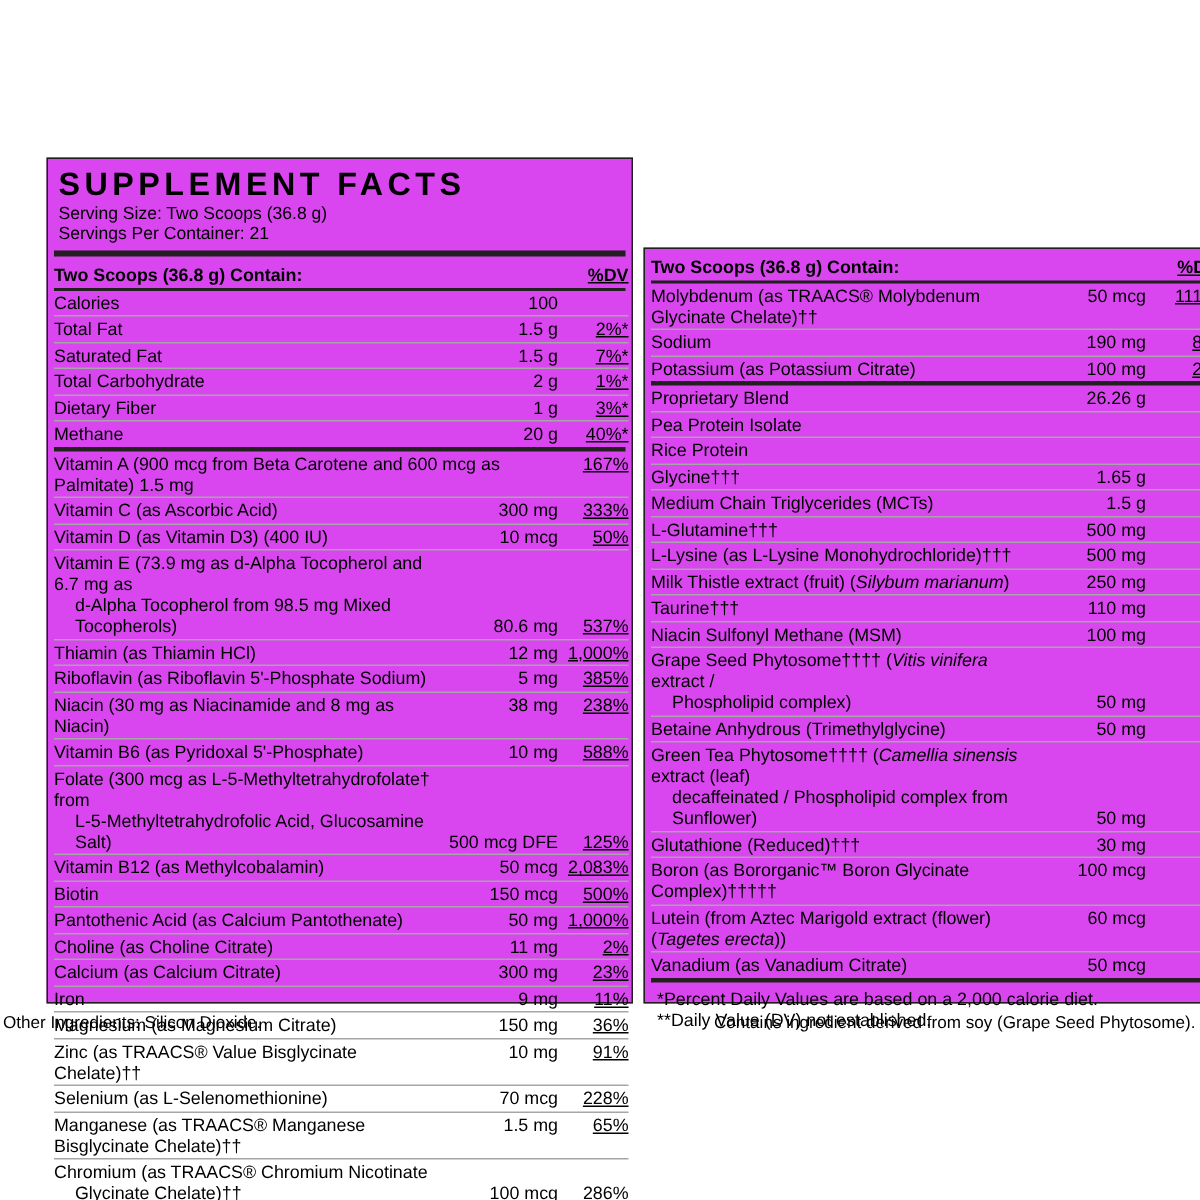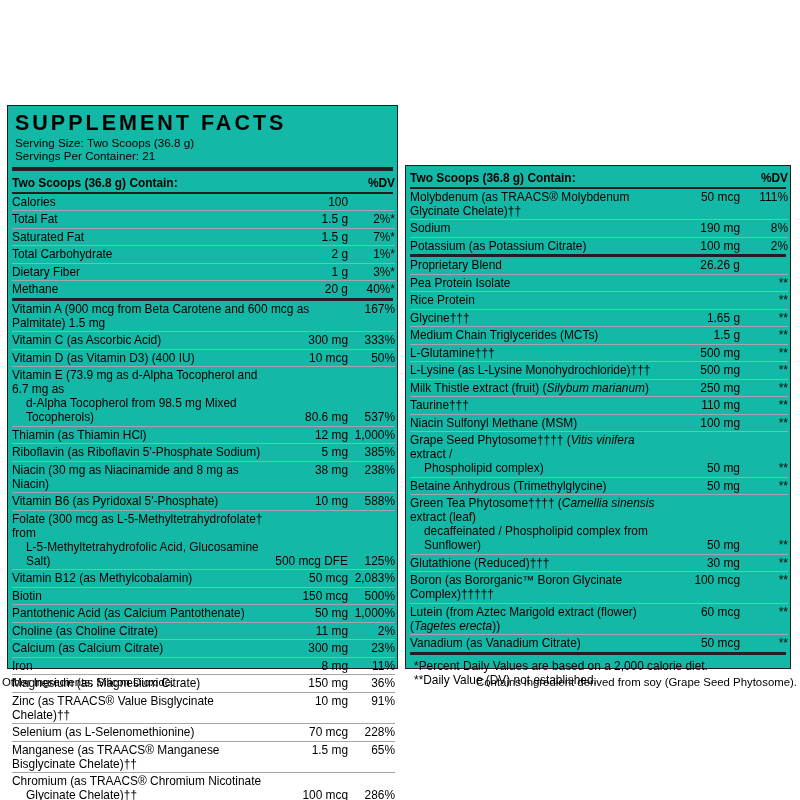--- a/index.html
+++ b/index.html
@@ -9,21 +9,22 @@
     color:#000;overflow:hidden;
     -webkit-font-smoothing:antialiased;
   }
   .page{position:relative;width:800px;height:800px;}
 
   
   .panel{
     position:absolute;
     border:1.5px solid #231f20;
     box-sizing:border-box;
-    background:#14b8a6;
+    background:#d946ef;
+    margin-left:24px;
   }
   #left-panel{left:7px;top:105px;width:391px;height:564px;}
   #right-panel{left:405px;top:165px;width:386px;height:504px;}
 
   .panel-inner{padding:0 4px 0 4px;}
 
   
   .title{
     font-weight:bold;
     font-size:21.5px;
@@ -60,21 +61,21 @@
   }
   table.facts tr.no-rule td{border-bottom:none;}
   table.facts tr.head td{
     font-weight:bold;
     border-bottom:none;
     padding-bottom:2px;
     padding-top:5px;
   }
   td.name{text-align:left;padding-left:3px;}
   td.amt{text-align:right;white-space:nowrap;padding-right:7px;}
-  td.dv{text-align:right;white-space:nowrap;padding-right:4px;}
+  td.dv{text-align:right;white-space:nowrap;padding-right:4px;text-decoration:underline;}
 
   
   #left-panel col.c-name{width:258px;}
   #left-panel col.c-amt{width:78px;}
   #left-panel col.c-dv{width:47px;}
   #right-panel col.c-name{width:250px;}
   #right-panel col.c-amt{width:80px;}
   #right-panel col.c-dv{width:48px;}
 
   .ind1{padding-left:11px;}
@@ -241,21 +242,21 @@
               <td class="amt">11 mg</td>
               <td class="dv">2%</td>
             </tr>
             <tr>
               <td class="name">Calcium (as Calcium Citrate)</td>
               <td class="amt">300 mg</td>
               <td class="dv">23%</td>
             </tr>
             <tr>
               <td class="name">Iron</td>
-              <td class="amt">8 mg</td>
+              <td class="amt">9 mg</td>
               <td class="dv">11%</td>
             </tr>
             <tr>
               <td class="name">Magnesium (as Magnesium Citrate)</td>
               <td class="amt">150 mg</td>
               <td class="dv">36%</td>
             </tr>
             <tr>
               <td class="name">Zinc (as TRAACS® Value Bisglycinate Chelate)††</td>
               <td class="amt">10 mg</td>

